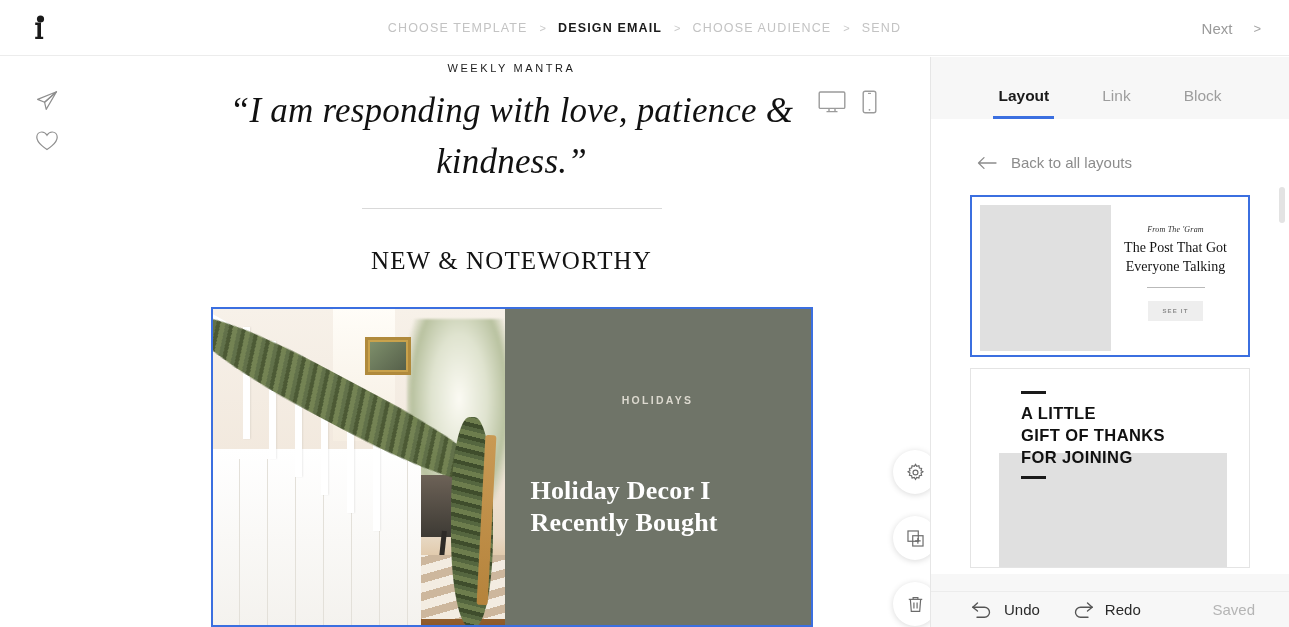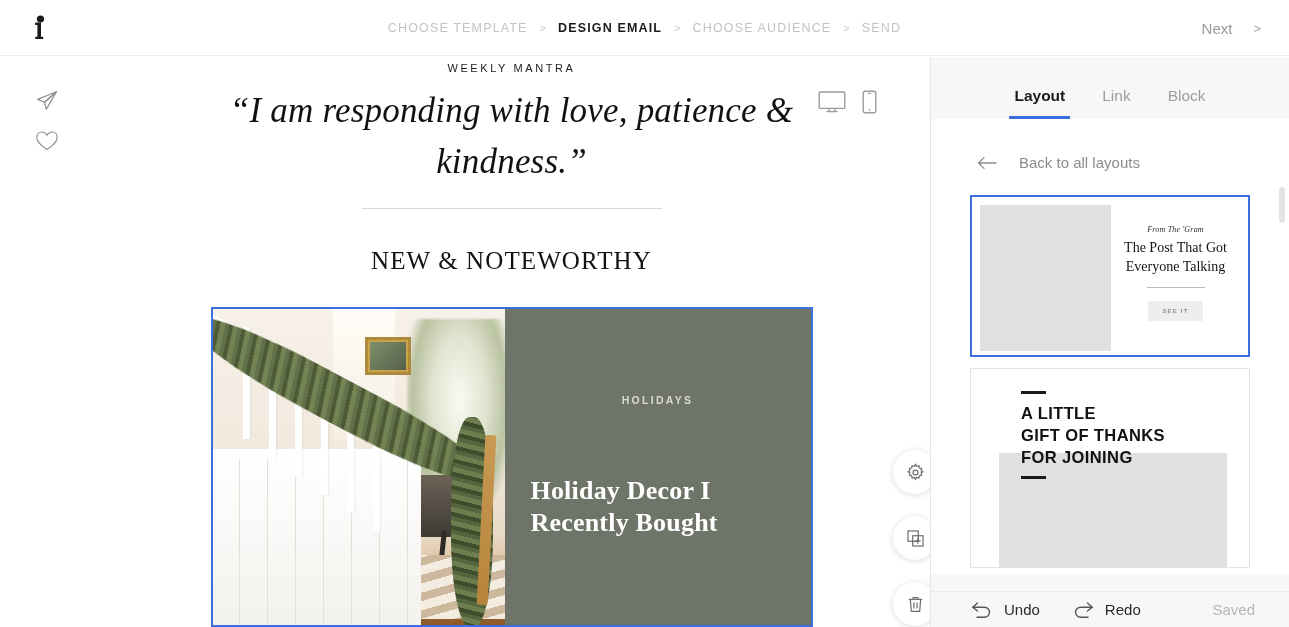--- a/index.html
+++ b/index.html
@@ -232,21 +232,21 @@
   .right-panel {
     position: absolute; left: 930px; top: 57px;
     width: 359px; height: 570px;
     background: #f7f7f7;
     border-left: 1px solid #e6e6e6;
   }
   .tabs {
     position: absolute; top: 0; left: 0; right: 0;
     height: 62px;
     display: flex; align-items: flex-end; justify-content: center;
-    gap: 1px;
+    gap: 17px;
     background: #f7f7f7;
   }
   .tab {
     font-size: 15.5px;
     color: #9d9d9d;
     padding: 0 18px 14px;
     cursor: pointer;
     position: relative;
   }
   .tab.active { color: #1a1a1a; font-weight: 700; }
@@ -254,21 +254,21 @@
     content: ""; position: absolute;
     left: 13px; right: 13px; bottom: 0;
     height: 3px; background: #3b6fe0;
   }
   .panel-body {
     position: absolute; top: 62px; left: 0; right: 0; bottom: 53px;
     background: #ffffff;
     overflow: hidden;
   }
   .back-link {
-    display: flex; align-items: center; gap: 22px;
+    display: flex; align-items: center; gap: 14px;
     padding: 35px 0 0 46px;
     font-size: 15px; color: #8c8c8c;
     cursor: pointer;
   }
   .layout-list { padding: 24px 39px 0; }
   .layout-card {
     position: relative;
     background: #ffffff;
     margin-bottom: 11px;
     cursor: pointer;

